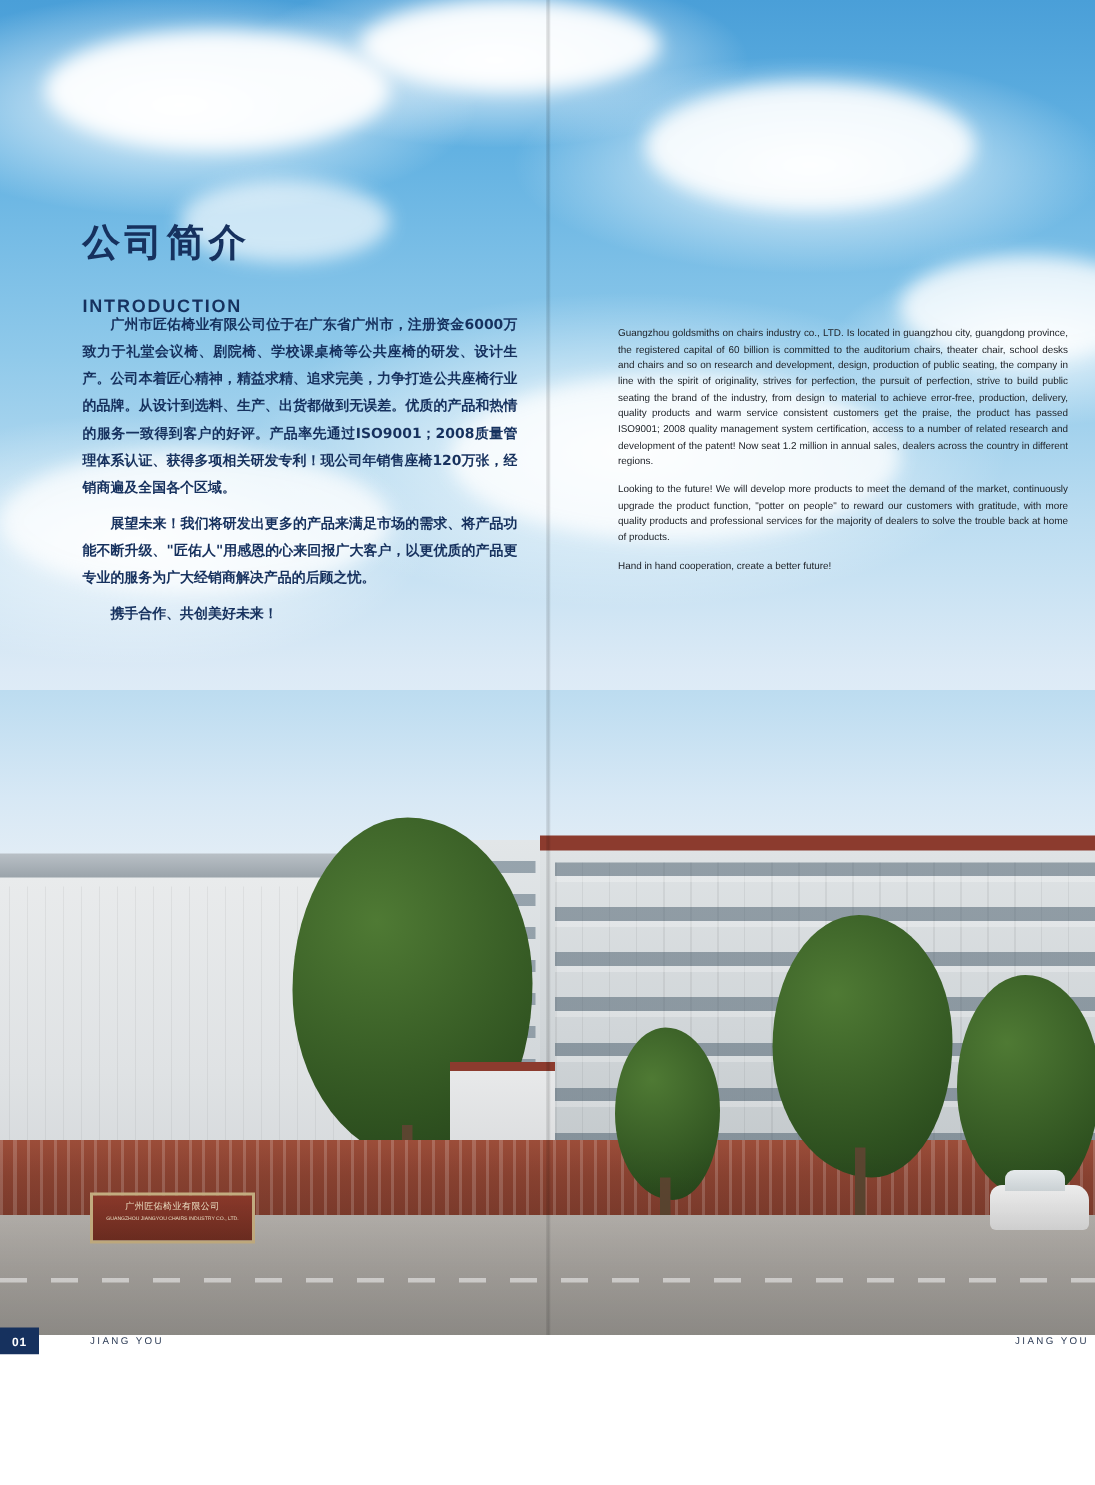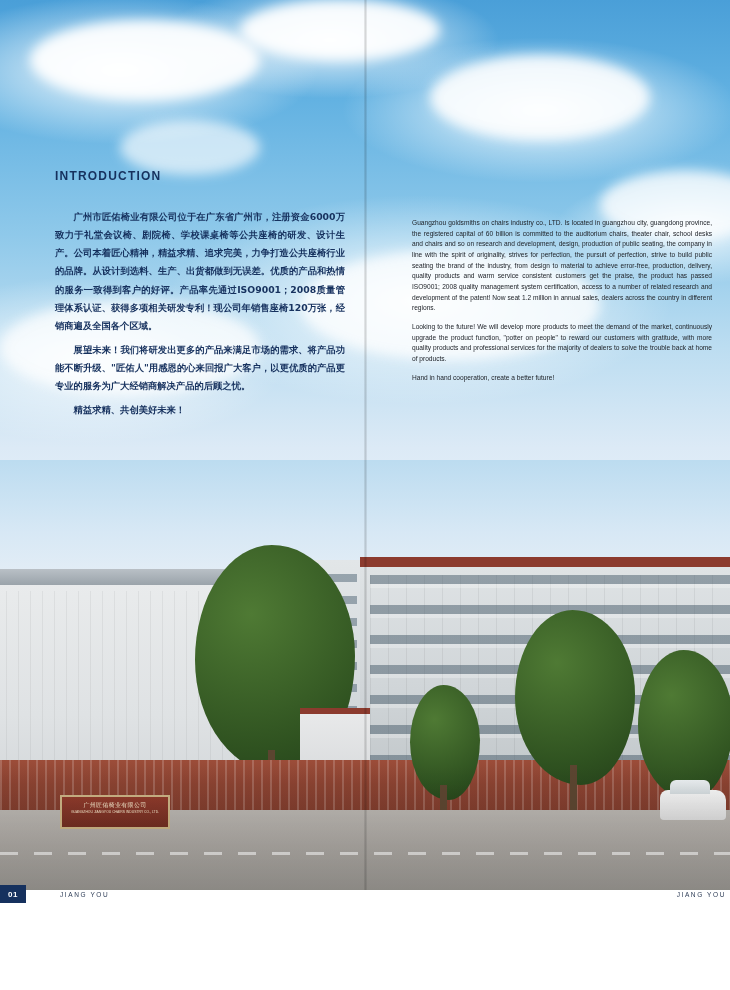--- a/index.html
+++ b/index.html
@@ -288,27 +288,28 @@
     <div class="cloud c1"></div>
     <div class="cloud c2"></div>
     <div class="cloud c3"></div>
     <div class="cloud c4"></div>
     <div class="cloud c5"></div>
     <div class="cloud c6"></div>
     <div class="cloud c7"></div>
   </div>
 
   <div class="title-block">
+    <div class="title-cn">公司简介</div>
     <div class="title-en">INTRODUCTION</div>
   </div>
 
   <div class="cn-body">
     <p>广州市匠佑椅业有限公司位于在广东省广州市，注册资金6000万致力于礼堂会议椅、剧院椅、学校课桌椅等公共座椅的研发、设计生产。公司本着匠心精神，精益求精、追求完美，力争打造公共座椅行业的品牌。从设计到选料、生产、出货都做到无误差。优质的产品和热情的服务一致得到客户的好评。产品率先通过ISO9001；2008质量管理体系认证、获得多项相关研发专利！现公司年销售座椅120万张，经销商遍及全国各个区域。</p>
     <p>展望未来！我们将研发出更多的产品来满足市场的需求、将产品功能不断升级、"匠佑人"用感恩的心来回报广大客户，以更优质的产品更专业的服务为广大经销商解决产品的后顾之忧。</p>
-    <p>精益求精、共创美好未来！</p>
+    <p>携手合作、共创美好未来！</p>
   </div>
 
   <div class="en-body">
     <p>Guangzhou goldsmiths on chairs industry co., LTD. Is located in guangzhou city, guangdong province, the registered capital of 60 billion is committed to the auditorium chairs, theater chair, school desks and chairs and so on research and development, design, production of public seating, the company in line with the spirit of originality, strives for perfection, the pursuit of perfection, strive to build public seating the brand of the industry, from design to material to achieve error-free, production, delivery, quality products and warm service consistent customers get the praise, the product has passed ISO9001; 2008 quality management system certification, access to a number of related research and development of the patent! Now seat 1.2 million in annual sales, dealers across the country in different regions.</p>
     <p>Looking to the future! We will develop more products to meet the demand of the market, continuously upgrade the product function, "potter on people" to reward our customers with gratitude, with more quality products and professional services for the majority of dealers to solve the trouble back at home of products.</p>
     <p>Hand in hand cooperation, create a better future!</p>
   </div>
 
   <div class="photo">
     <div class="skyband"></div>

